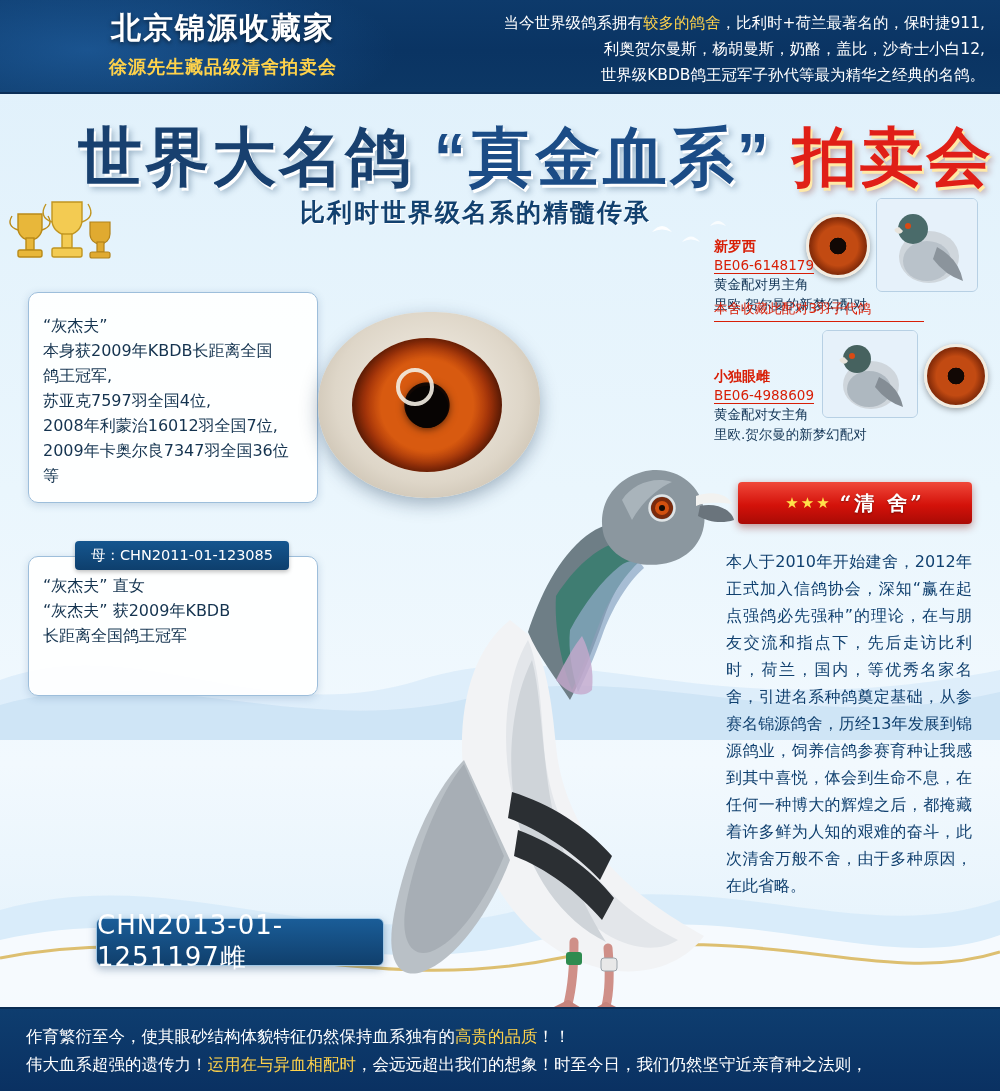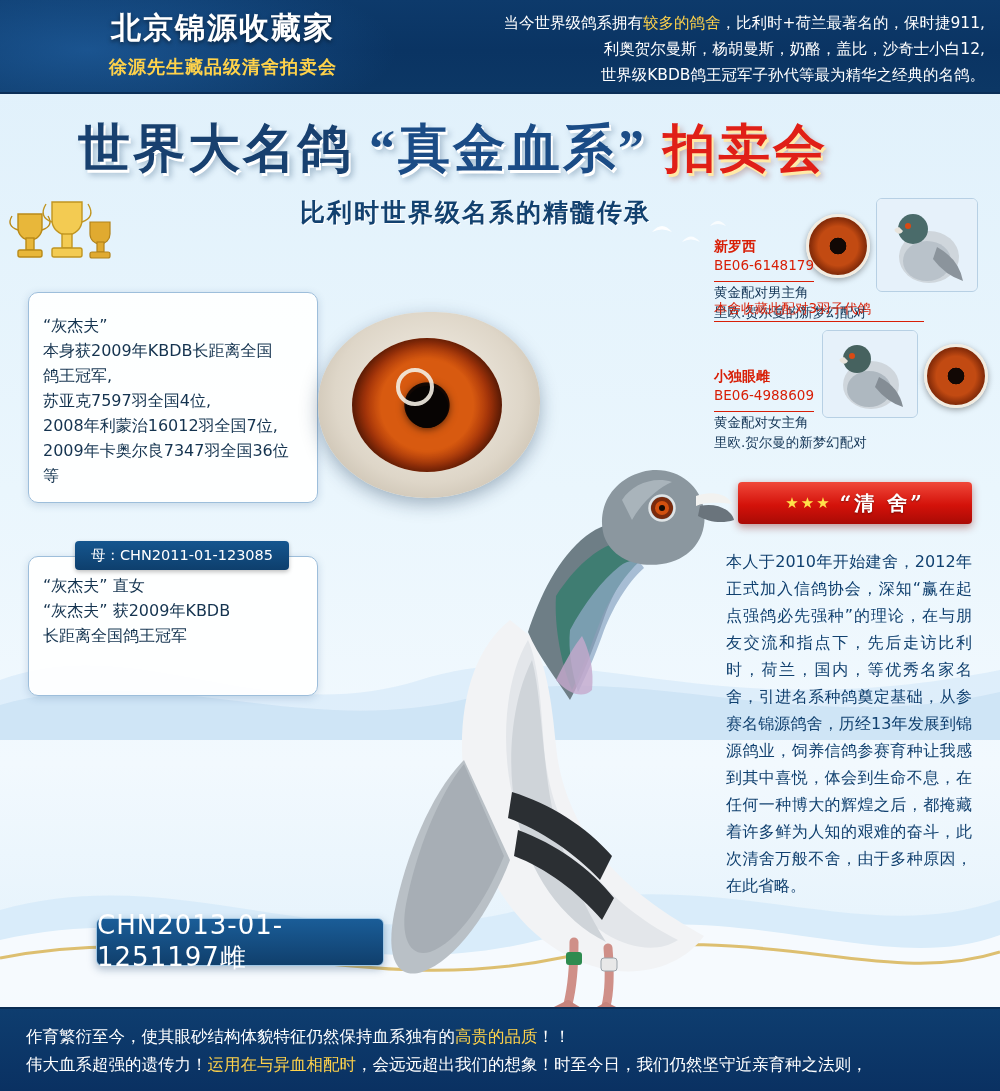--- a/index.html
+++ b/index.html
@@ -76,23 +76,23 @@
   
   .headline-wrap {
     position: absolute;
     left: 0; top: 92px;
     width: 1000px; height: 160px;
   }
   .headline {
     position: absolute;
     left: 78px; top: 22px;
     white-space: nowrap;
-    font-family: Liberation Serif, serif;
+    font-family: Liberation Sans, sans-serif;
     font-weight: bold;
-    font-size: 52px;
+    font-size: 64px;
     letter-spacing: 3px;
     color: #18406f;
     text-shadow: 2px 3px 0 #ffffff, 4px 5px 6px rgba(20,60,100,.35);
   }
   .headline .quote {
     color: #1b4c86;
   }
   .headline .red {
     color: #e01f17;
     text-shadow: 2px 3px 0 #ffe9a8, 4px 5px 6px rgba(120,20,10,.35);
@@ -212,21 +212,21 @@
     font-size: 14px;
     font-weight: bold;
     color: #d81e06;
     font-family: "DejaVu Sans", sans-serif;
   }
   .info-ring {
     font-size: 13.5px;
     color: #d81e06;
     border-bottom: 1px solid #d81e06;
     display: inline-block;
-    padding-bottom: 8px;
+    padding-bottom: 0;
     font-family: "DejaVu Sans", sans-serif;
   }
   .info-line {
     font-size: 13.5px;
     color: #123455;
     line-height: 20px;
     font-family: "DejaVu Sans", sans-serif;
   }
   .mid-note {
     position: absolute;

